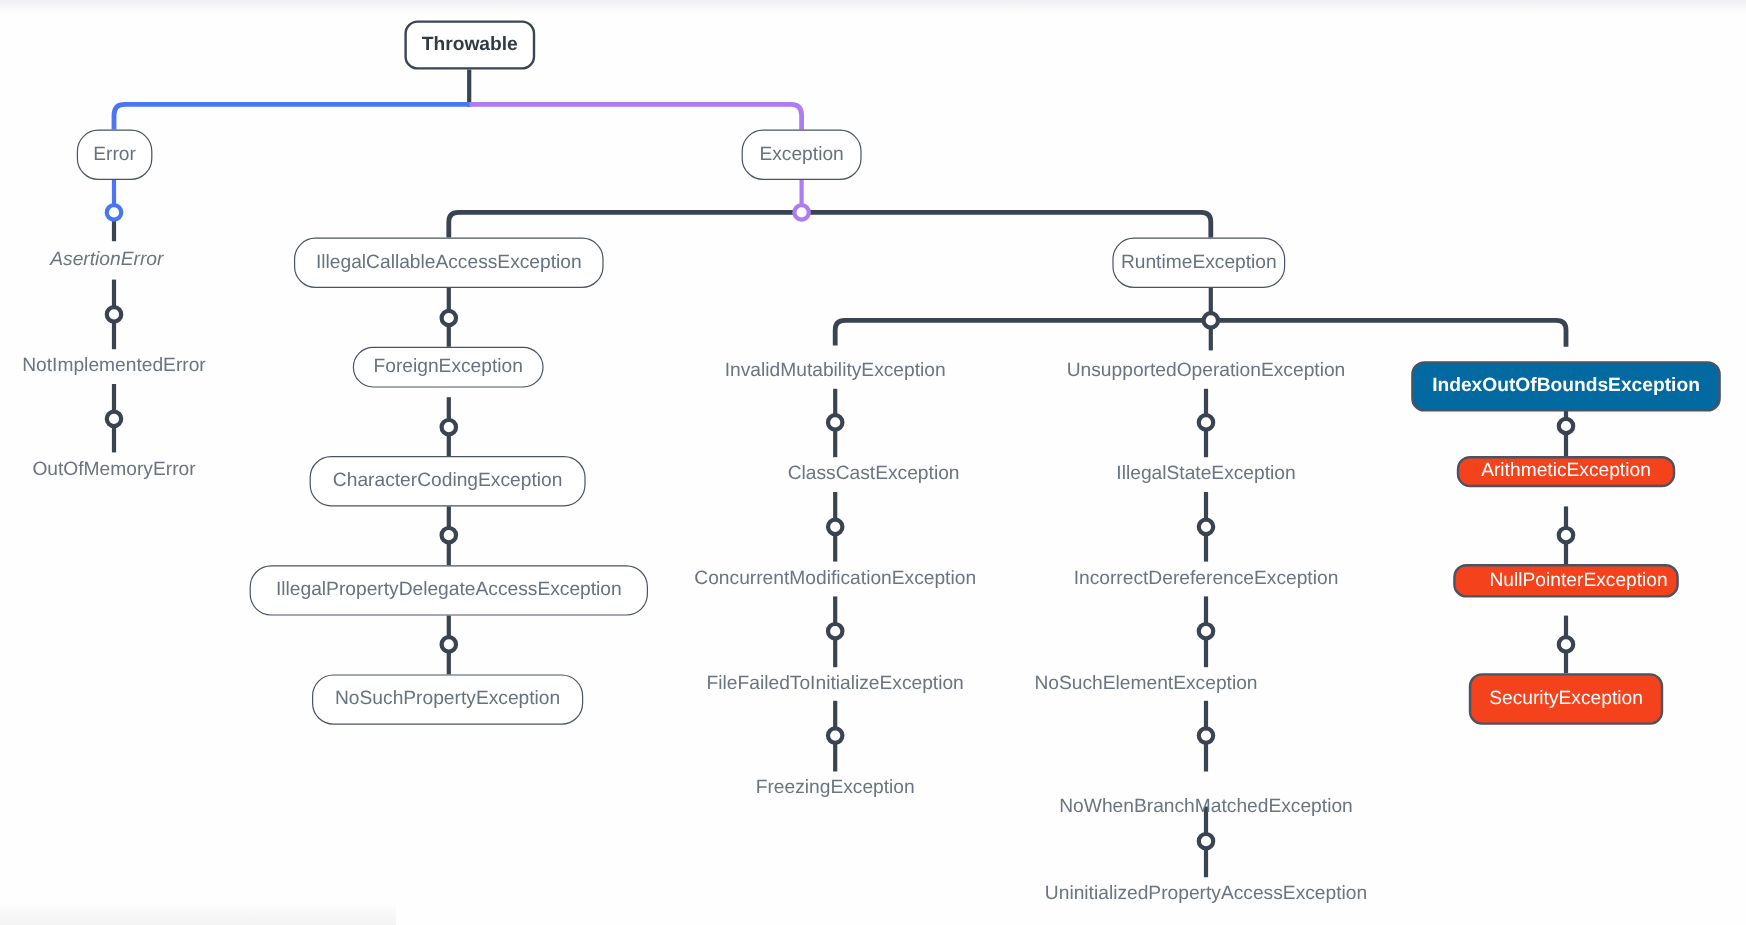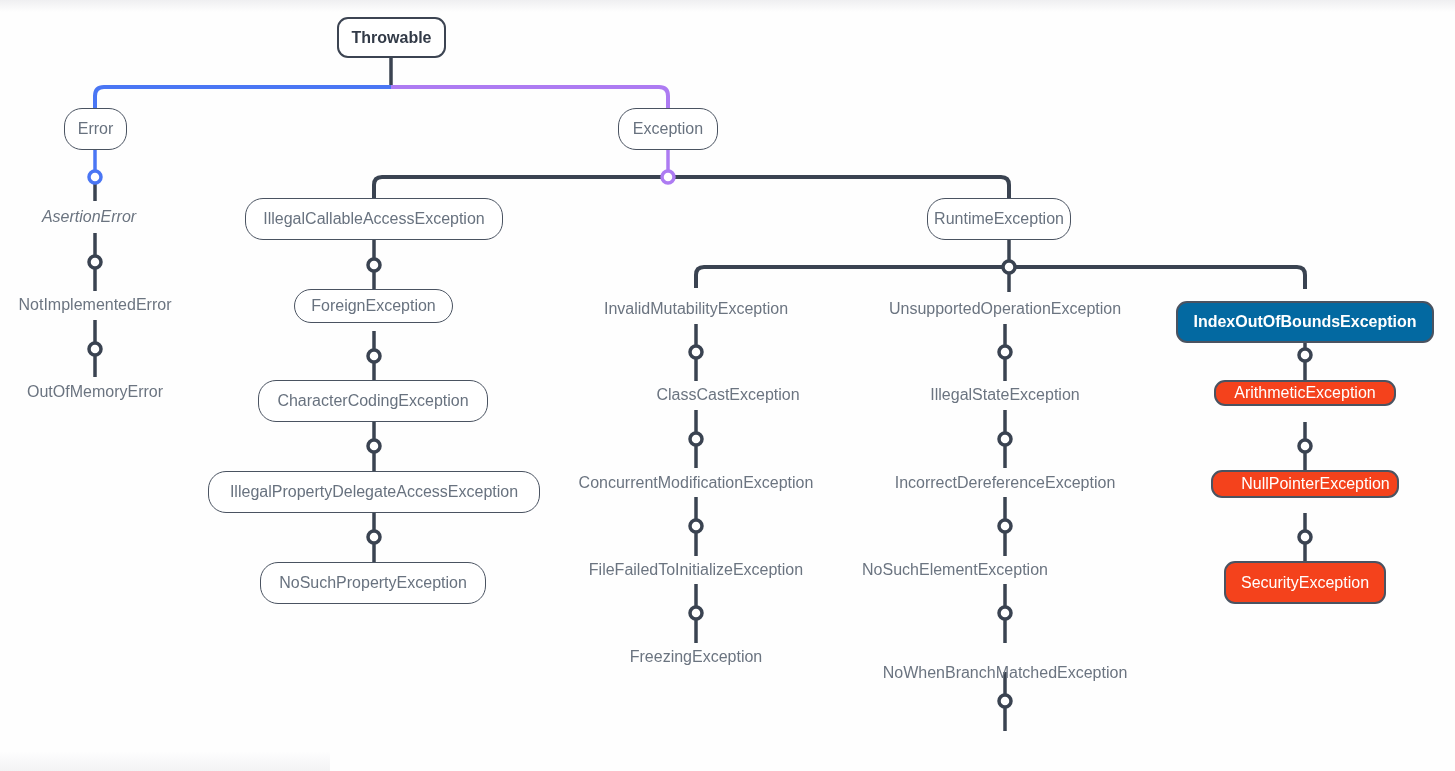--- a/index.html
+++ b/index.html
@@ -134,18 +134,19 @@
   <div class="leaf-label" style="left:696px;top:395px;margin-left:32px;">ClassCastException</div>
   <div class="leaf-label" style="left:696px;top:483px;">ConcurrentModificationException</div>
   <div class="leaf-label" style="left:696px;top:570px;">FileFailedToInitializeException</div>
   <div class="leaf-label" style="left:696px;top:657px;">FreezingException</div>
 
   <div class="leaf-label" style="left:1005px;top:309px;">UnsupportedOperationException</div>
   <div class="leaf-label" style="left:1005px;top:395px;">IllegalStateException</div>
   <div class="leaf-label" style="left:1005px;top:483px;">IncorrectDereferenceException</div>
   <div class="leaf-label" style="left:955px;top:570px;">NoSuchElementException</div>
   <div class="leaf-label" style="left:1005px;top:657px;margin-top:16px;">NoWhenBranchMatchedException</div>
+  <div class="leaf-label" style="left:1005px;top:745px;">UninitializedPropertyAccessException</div>
 
   <div class="node-box danger bold" style="left: 1176px; top: 275px; width: 258px; height: 42px; background-color: #0369a1; margin-top: 26px;">IndexOutOfBoundsException</div>
   <div class="node-box danger" style="left: 1214px; top: 380px; width: 182px; height: 26px; background-color: rgb(244, 66, 28);">ArithmeticException</div>
   <div class="node-box danger" style="left: 1211px; top: 470px; width: 188px; height: 28px; background-color: rgb(244, 66, 28); padding-left: 21px;">NullPointerException</div>
   <div class="node-box danger" style="left: 1224px; top: 561px; width: 162px; height: 43px; background-color: rgb(244, 66, 28);">SecurityException</div>
 </div>
 
 </body></html>

